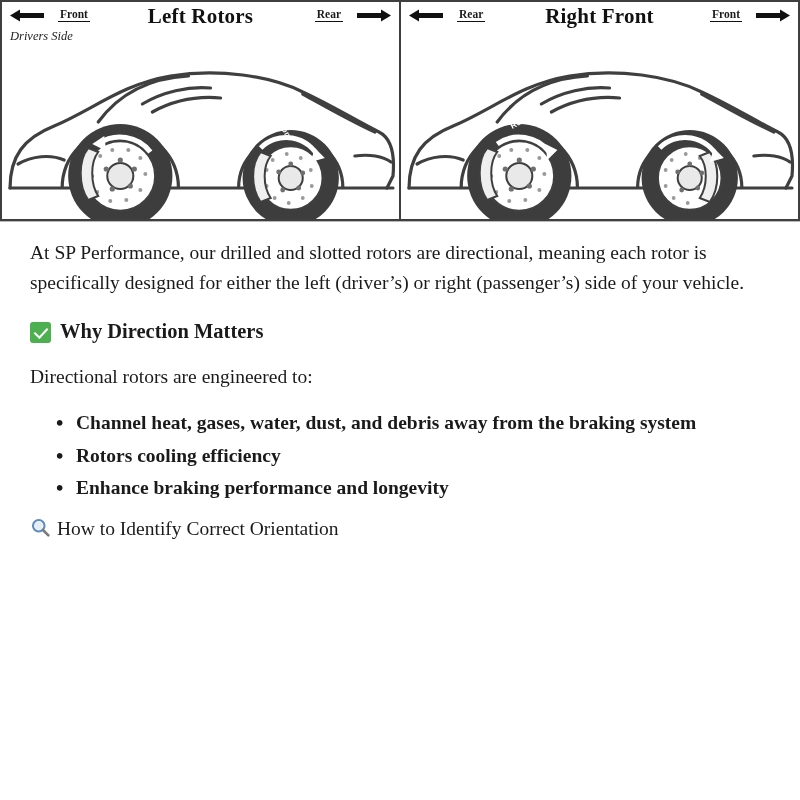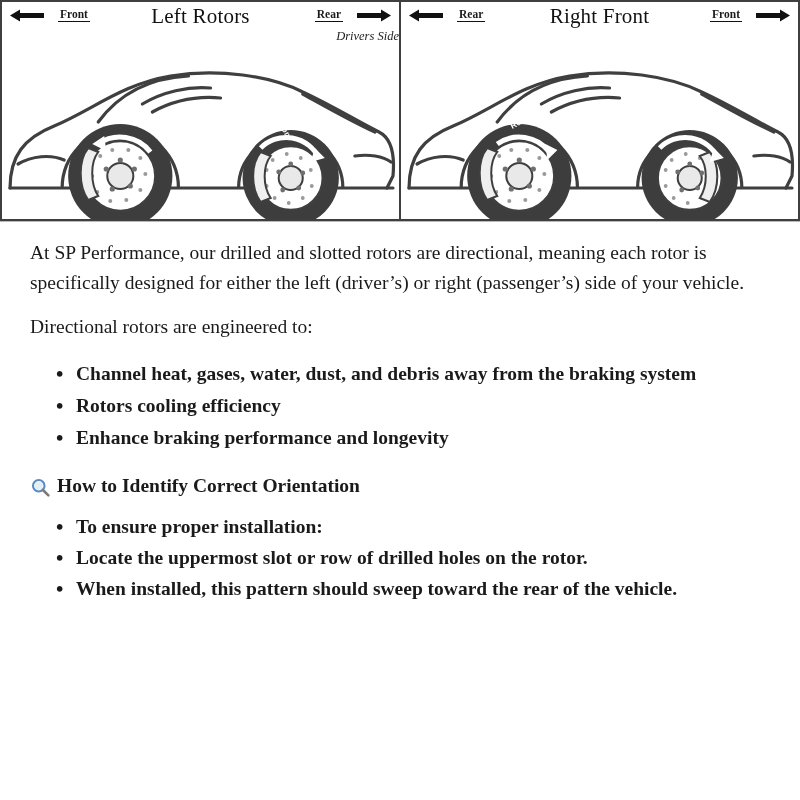--- a/index.html
+++ b/index.html
@@ -30,29 +30,29 @@
     background: #fff;
   }
   .panel.left { border-right: 1px solid #3f3f3f; }
   .panel.right { border-left: 1px solid #3f3f3f; }
 
   .panel-title {
     position: absolute;
     top: 2px; left: 0; right: 0;
     text-align: center;
     font-family: "Liberation Serif", serif;
-    font-weight: normal;
+    font-weight: bold;
     font-size: 21px;
     letter-spacing: .2px;
     color: #111;
   }
   .panel-sub {
     position: absolute;
-    top: 27px; left: 0; right: 0;
-    text-align: right;
+    top: 27px; left: 8px; right: 0;
+    text-align: left;
     font-style: italic;
     font-size: 12.5px;
     color: #222;
   }
 
   
   .dir {
     position: absolute;
     top: 6px;
     display: flex;
@@ -130,24 +130,24 @@
   ul.bullets li::before {
     content: "•";
     position: absolute;
     left: -18px;
     top: -1px;
     font-size: 21px;
     line-height: inherit;
   }
   h3.subhead {
     font-size: 19.5px;
-    font-weight: bold;
-    margin: 18px 0 10px 0;
+    font-weight: normal;
+    margin: 11px 0 10px 0;
     display: flex;
-    align-items: center;
+    align-items: flex-start;
     gap: 6px;
   }
   .mag-icon { flex: 0 0 auto; margin-top: 3px; }
   ul.bullets.tight li { margin-bottom: 1px; }
 </style>
 </head>
 <body>
 
 <div class="page">
 
@@ -345,37 +345,36 @@
 
       <div class="rot-label" style="left:108px; top:112px; transform:rotate(-28deg);">Rotation</div>
       <div class="rot-label" style="left:222px; top:115px; transform:rotate(62deg);">Rotation</div>
     </div>
   </div>
 
   <div class="content">
 
     <p class="para">At SP Performance, our drilled and slotted rotors are directional, meaning each rotor is specifically designed for either the left (driver’s) or right (passenger’s) side of your vehicle.</p>
 
+    <h2 class="head">
+      <span class="check-icon"></span>
+      <span>Why Direction Matters</span>
+    </h2>
 
     <p class="lead">Directional rotors are engineered to:</p>
 
     <ul class="bullets">
       <li>Channel heat, gases, water, dust, and debris away from the braking system</li>
       <li>Rotors cooling efficiency</li>
       <li>Enhance braking performance and longevity</li>
     </ul>
 
     <h3 class="subhead">
       <svg class="mag-icon" width="21" height="21" viewBox="0 0 24 24">
         <circle cx="10" cy="10" r="6.6" fill="none" stroke="#5b8bbf" stroke-width="2.4"></circle>
         <circle cx="10" cy="10" r="4.6" fill="#cfe0f0" opacity="0.55"></circle>
         <line x1="14.8" y1="14.8" x2="21" y2="21" stroke="#7a7a7a" stroke-width="3" stroke-linecap="round"></line>
       </svg>
       <span>How to Identify Correct Orientation</span>
     </h3>
 
-    <ul class="bullets tight">
-      <li>To ensure proper installation:</li>
-      <li>Locate the uppermost slot or row of drilled holes on the rotor.</li>
-      <li>When installed, this pattern should sweep toward the rear of the vehicle.</li>
-    </ul>
   </div>
 </div>
 
 </body></html>

